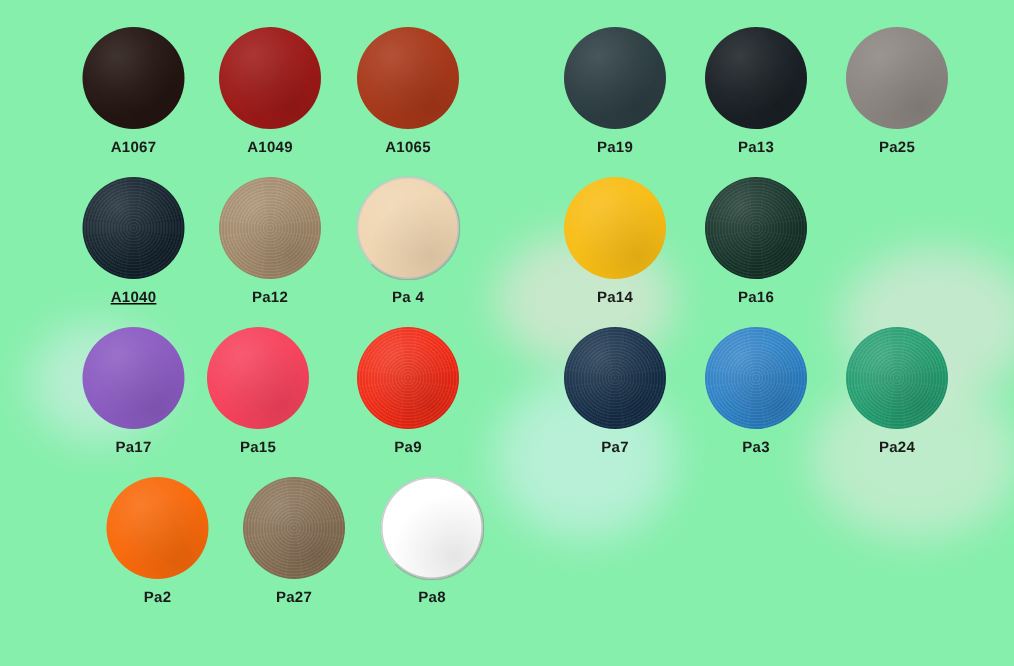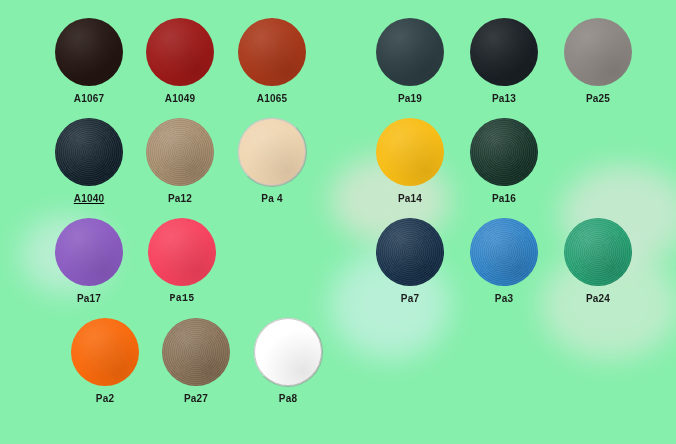--- a/index.html
+++ b/index.html
@@ -133,23 +133,27 @@
         <div class="swatch-cell" style="left: 222px;">
           <div class="swatch-disc outlined" style="background: rgb(240, 214, 178);"></div>
           <div class="swatch-label">Pa 4</div>
         </div>
       </div>
       <div class="swatch-row" style="position: absolute; left: 0px; top: 218px; width: 340px;">
         <div class="swatch-cell" style="left: 39px;">
           <div class="swatch-disc" style="background: rgb(139, 92, 194);"></div>
           <div class="swatch-label">Pa17</div>
         </div>
-        <div class="swatch-cell" style="left: 132px; font-family: Liberation Mono, monospace;">
+        <div class="swatch-cell" style="left: 122px;">
           <div class="swatch-disc" style="background: rgb(247, 67, 94);"></div>
           <div class="swatch-label">Pa15</div>
+        </div>
+        <div class="swatch-cell" style="left: 222px;">
+          <div class="swatch-disc textured" style="background: rgb(246, 43, 21);"></div>
+          <div class="swatch-label">Pa9</div>
         </div>
       </div>
       <div class="swatch-row" style="position: absolute; left: 16px; top: 318px; width: 340px;">
         <div class="swatch-cell" style="left: 39px;">
           <div class="swatch-disc" style="background: rgb(249, 106, 12);"></div>
           <div class="swatch-label">Pa2</div>
         </div>
         <div class="swatch-cell" style="left: 130px;">
           <div class="swatch-disc textured" style="background: rgb(138, 114, 87);"></div>
           <div class="swatch-label">Pa27</div>

